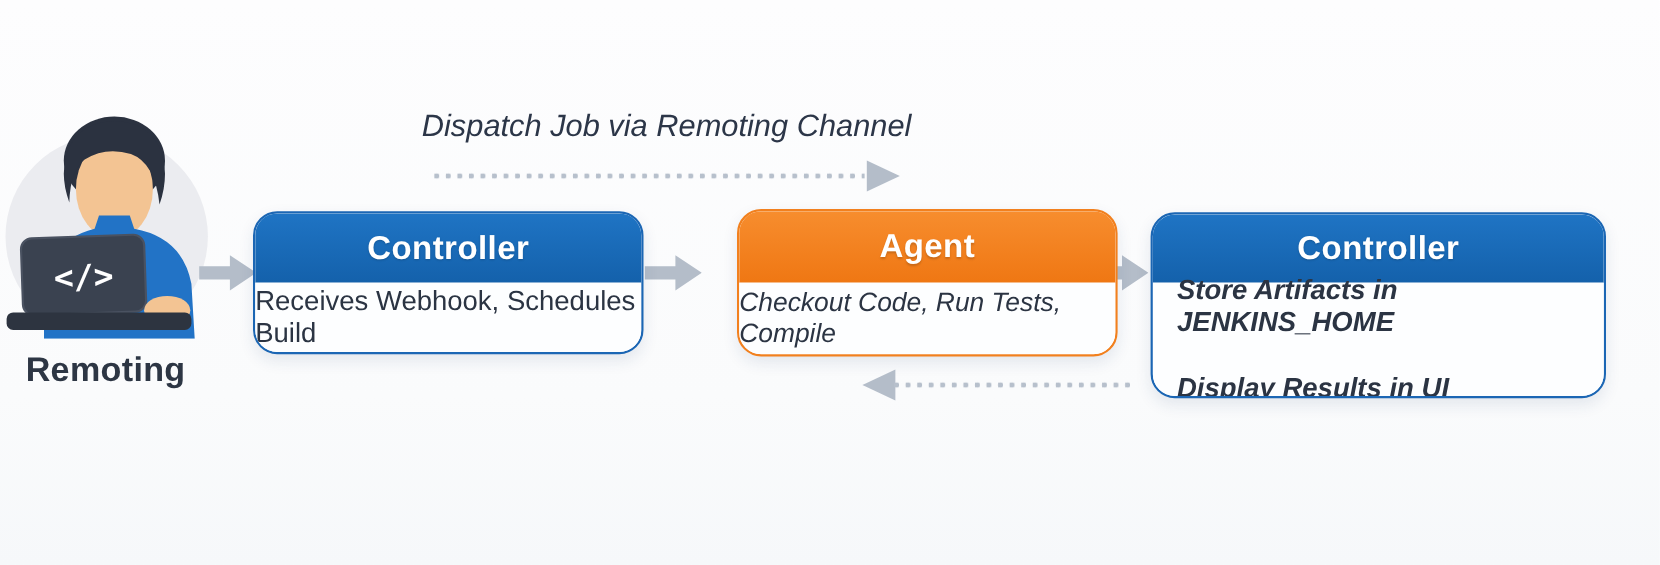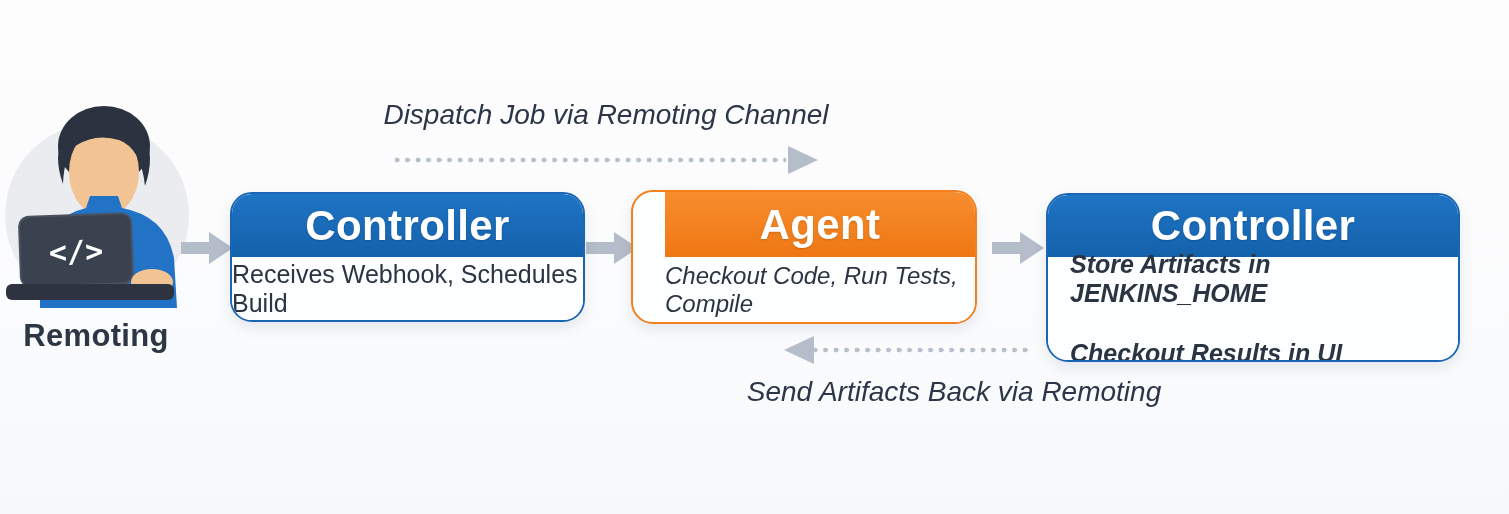--- a/index.html
+++ b/index.html
@@ -24,33 +24,33 @@
   .node {
     position: absolute; box-sizing: border-box;
     border-radius: 22px; background: #fdfefe;
     box-shadow: 0 6px 14px rgba(30, 60, 110, 0.10);
     overflow: hidden;
   }
   .node.blue   { border: 2px solid #1b66b4; }
   .node.orange { border: 2px solid #f2801e; }
   .node-header {
     display: flex; align-items: center; justify-content: center;
-    color: #ffffff; font-weight: bold; font-size: 42px; letter-spacing: 0.4px;
+    color: #ffffff; font-weight: bold; font-size: 30px; letter-spacing: 0.4px;
     text-shadow: 0 1px 2px rgba(0,0,0,0.18);
   }
   .node.blue   .node-header { background: linear-gradient(180deg, #1f74c4 0%, #1461ab 100%); }
   .node.orange .node-header { background: linear-gradient(180deg, #f78d2e 0%, #ef7713 100%); }
   .node-body {
     display: flex; align-items: center; justify-content: flex-end;
     color: #2b3443; background: #fdfeff;
   }
   #controller1 { left: 230px; top: 192px; width: 355px; height: 130px; }
   #controller1 .node-header { height: 63px; }
   #controller1 .node-body   { height: 63px; font-size: 25px; font-weight: 500; }
-  #agent { left: 631px; top: 190px; width: 346px; height: 134px; padding-left: 32px; }
+  #agent { left: 670px; top: 190px; width: 346px; height: 134px; }
   #agent .node-header { height: 65px; }
   #agent .node-body   { height: 65px; font-size: 24px; font-weight: normal; font-style: italic; }
   #controller2 { left: 1046px; top: 193px; width: 414px; height: 169px; }
   #controller2 .node-header { height: 62px; }
   #controller2 .node-body {
     height: 103px; flex-direction: column; align-items: flex-start;
     justify-content: center; gap: 31px; padding: 0 22px;
     font-size: 25px; font-weight: 600; font-style: italic;
   }
 
@@ -136,25 +136,24 @@
       <span>Checkout Code, Run Tests, Compile</span>
     </div>
   </div>
 
   <div id="controller2" class="node blue">
     <div class="node-header">
       <span>Controller</span>
     </div>
     <div class="node-body">
       <span>Store Artifacts in JENKINS_HOME</span>
-      <span>Checkout Results in UI</span>
+      <span>Display Results in UI</span>
     </div>
   </div>
 
   <div class="flow-label" id="label-dispatch">Dispatch Job via Remoting Channel</div>
   <div class="dots" id="dots-top"></div>
   <div class="tri" id="head-top"></div>
 
   <div class="tri" id="head-bottom"></div>
   <div class="dots" id="dots-bottom"></div>
-  <div class="flow-label" id="label-return">Send Artifacts Back via Remoting</div>
 
 </div>
 
 </body></html>

